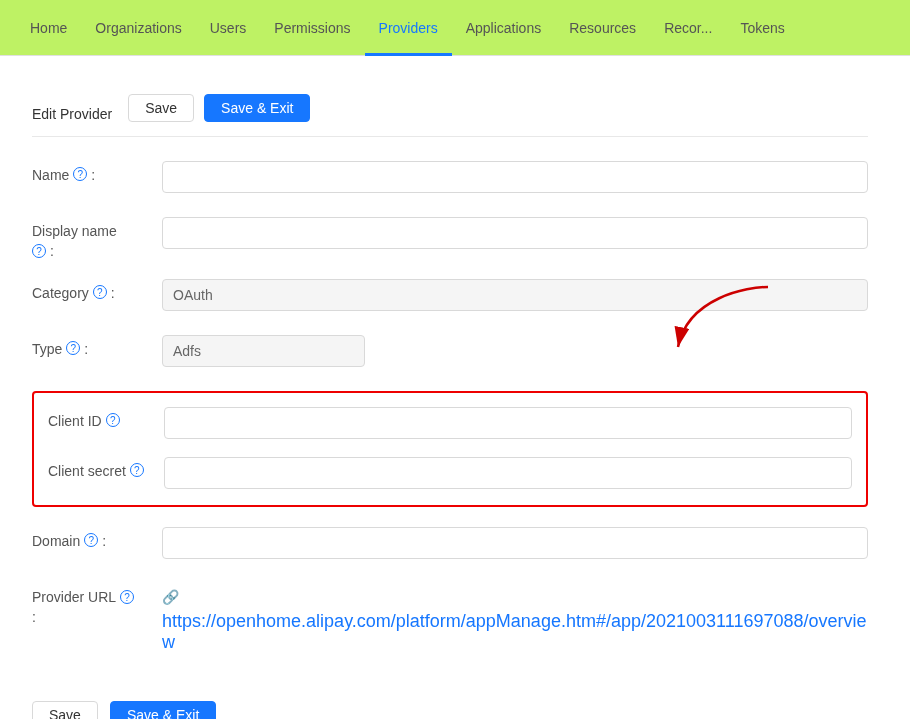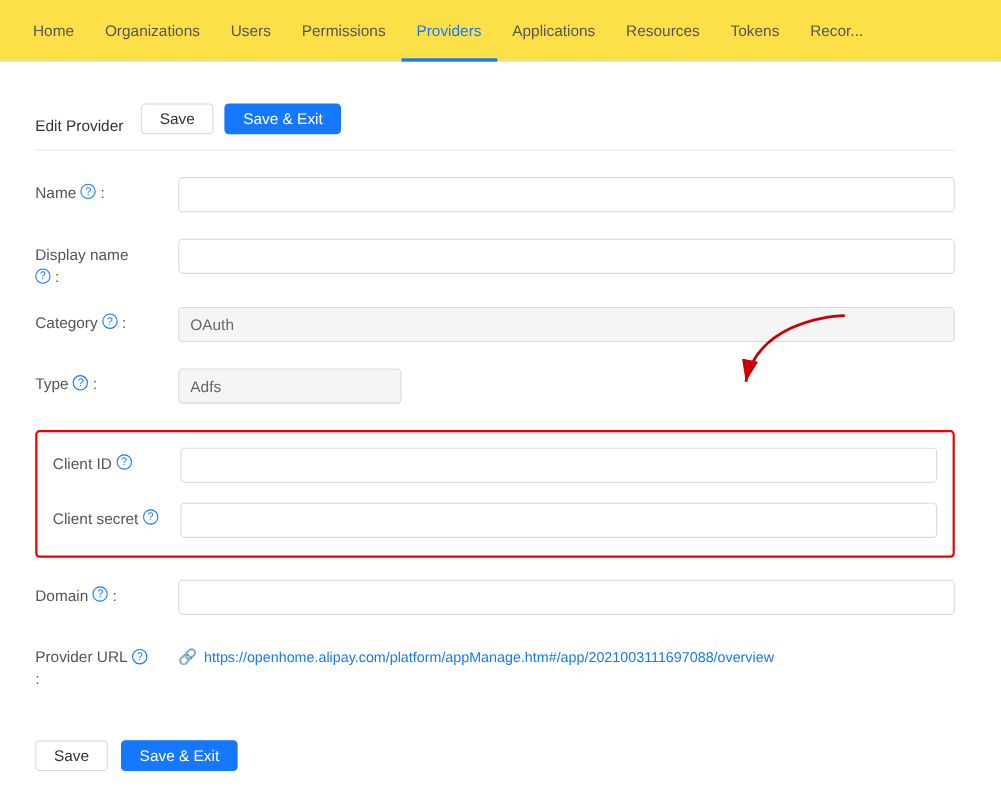--- a/index.html
+++ b/index.html
@@ -5,21 +5,21 @@
     * { box-sizing: border-box; margin: 0; padding: 0; }
     body { font-family: -apple-system, BlinkMacSystemFont, 'Segoe UI', Arial, sans-serif; font-size: 14px; color: #333; background: #fff; }
 
     
     .top-nav {
       display: flex;
       align-items: center;
       border-bottom: 1px solid #e0e0e0;
       padding: 0 16px;
       height: 56px;
-      background: #fde047;
+      background: #bef264;
     }
     .nav-item {
       padding: 0 14px;
       height: 56px;
       display: flex;
       align-items: center;
       cursor: pointer;
       color: #555;
       font-size: 14px;
       text-decoration: none;
@@ -140,21 +140,21 @@
       display: flex;
       align-items: center;
       gap: 6px;
       padding-top: 6px;
       flex: 1;
       flex-wrap: wrap;
     }
     .provider-url-value a {
       color: #1677ff;
       text-decoration: none;
-      font-size: 13px;
+      font-size: 18px;
       word-break: break-all;
     }
     .link-icon {
       color: #888;
       font-size: 14px;
     }
 
     
     .bottom-actions {
       display: flex;
@@ -167,22 +167,22 @@
 <body>
 
 <nav class="top-nav">
   <a class="nav-item">Home</a>
   <a class="nav-item">Organizations</a>
   <a class="nav-item">Users</a>
   <a class="nav-item">Permissions</a>
   <a class="nav-item active">Providers</a>
   <a class="nav-item">Applications</a>
   <a class="nav-item">Resources</a>
+  <a class="nav-item">Recor...</a>
   <a class="nav-item">Tokens</a>
-  <a class="nav-item">Recor...</a>
 </nav>
 
 <div class="main-content">
 
   <div class="edit-provider-bar">
     <span class="edit-provider-label">Edit Provider</span>
     <button class="btn">Save</button>
     <button class="btn btn-primary">Save &amp; Exit</button>
   </div>
 

